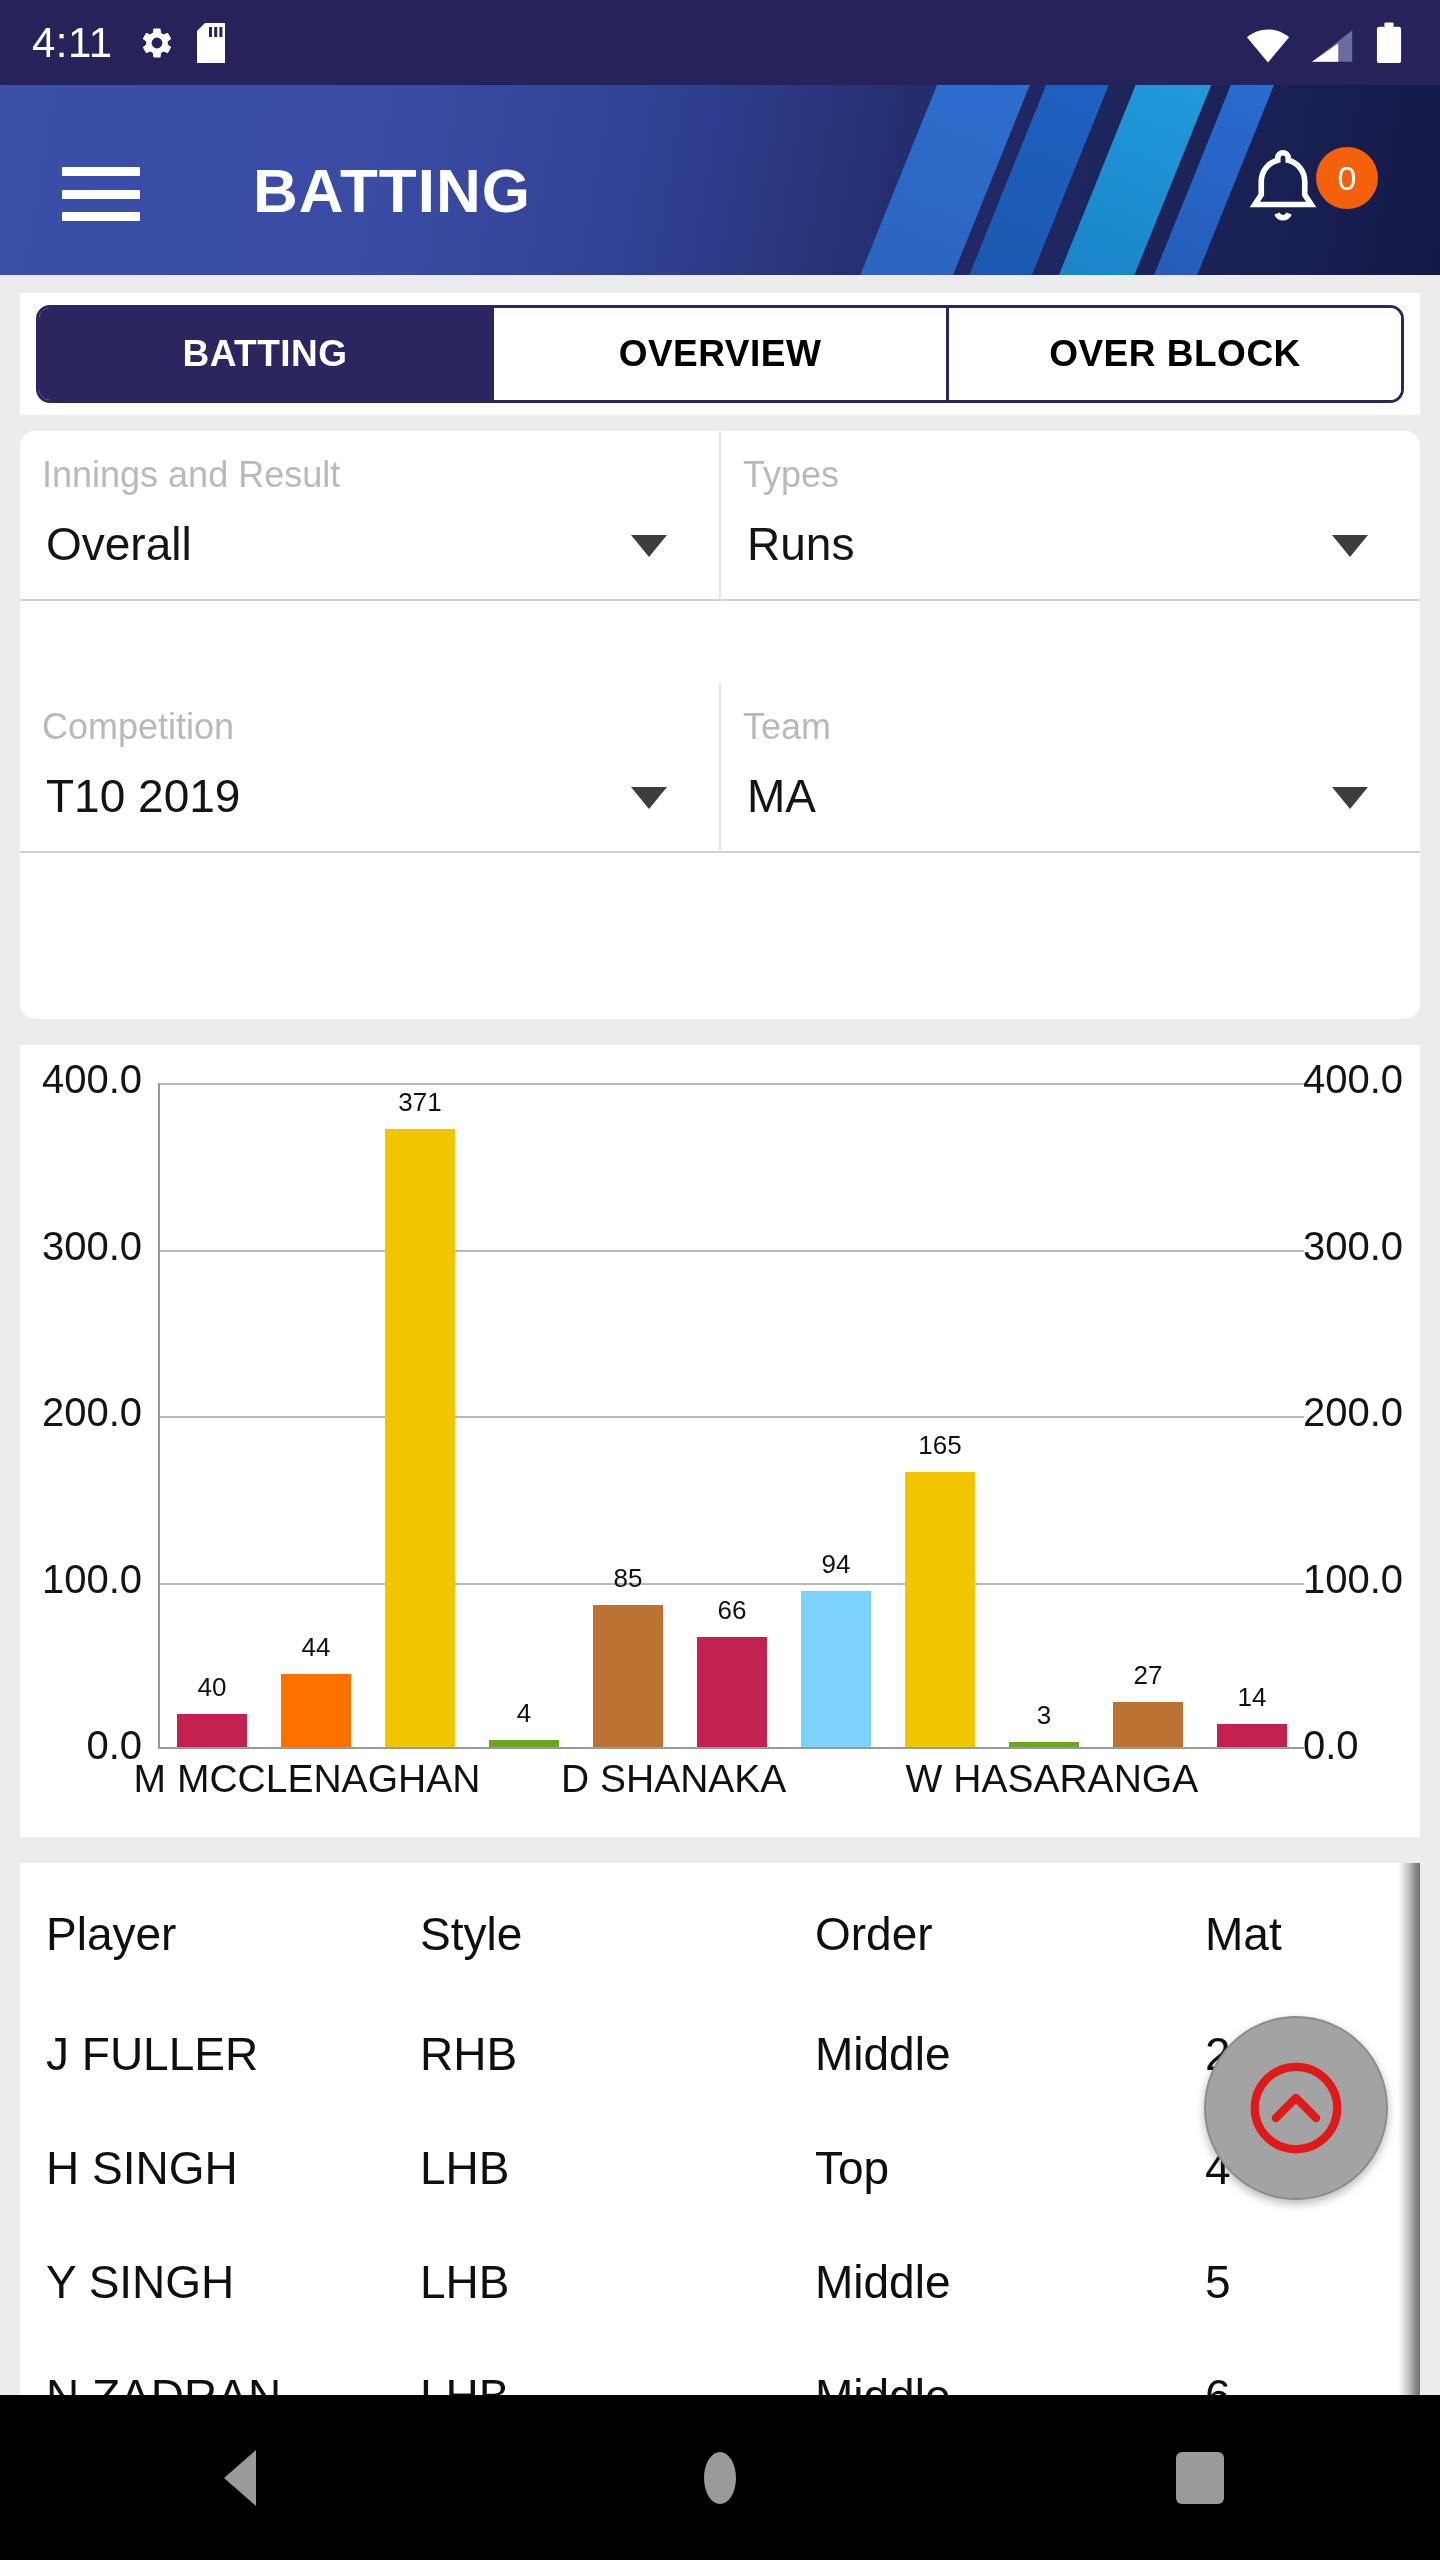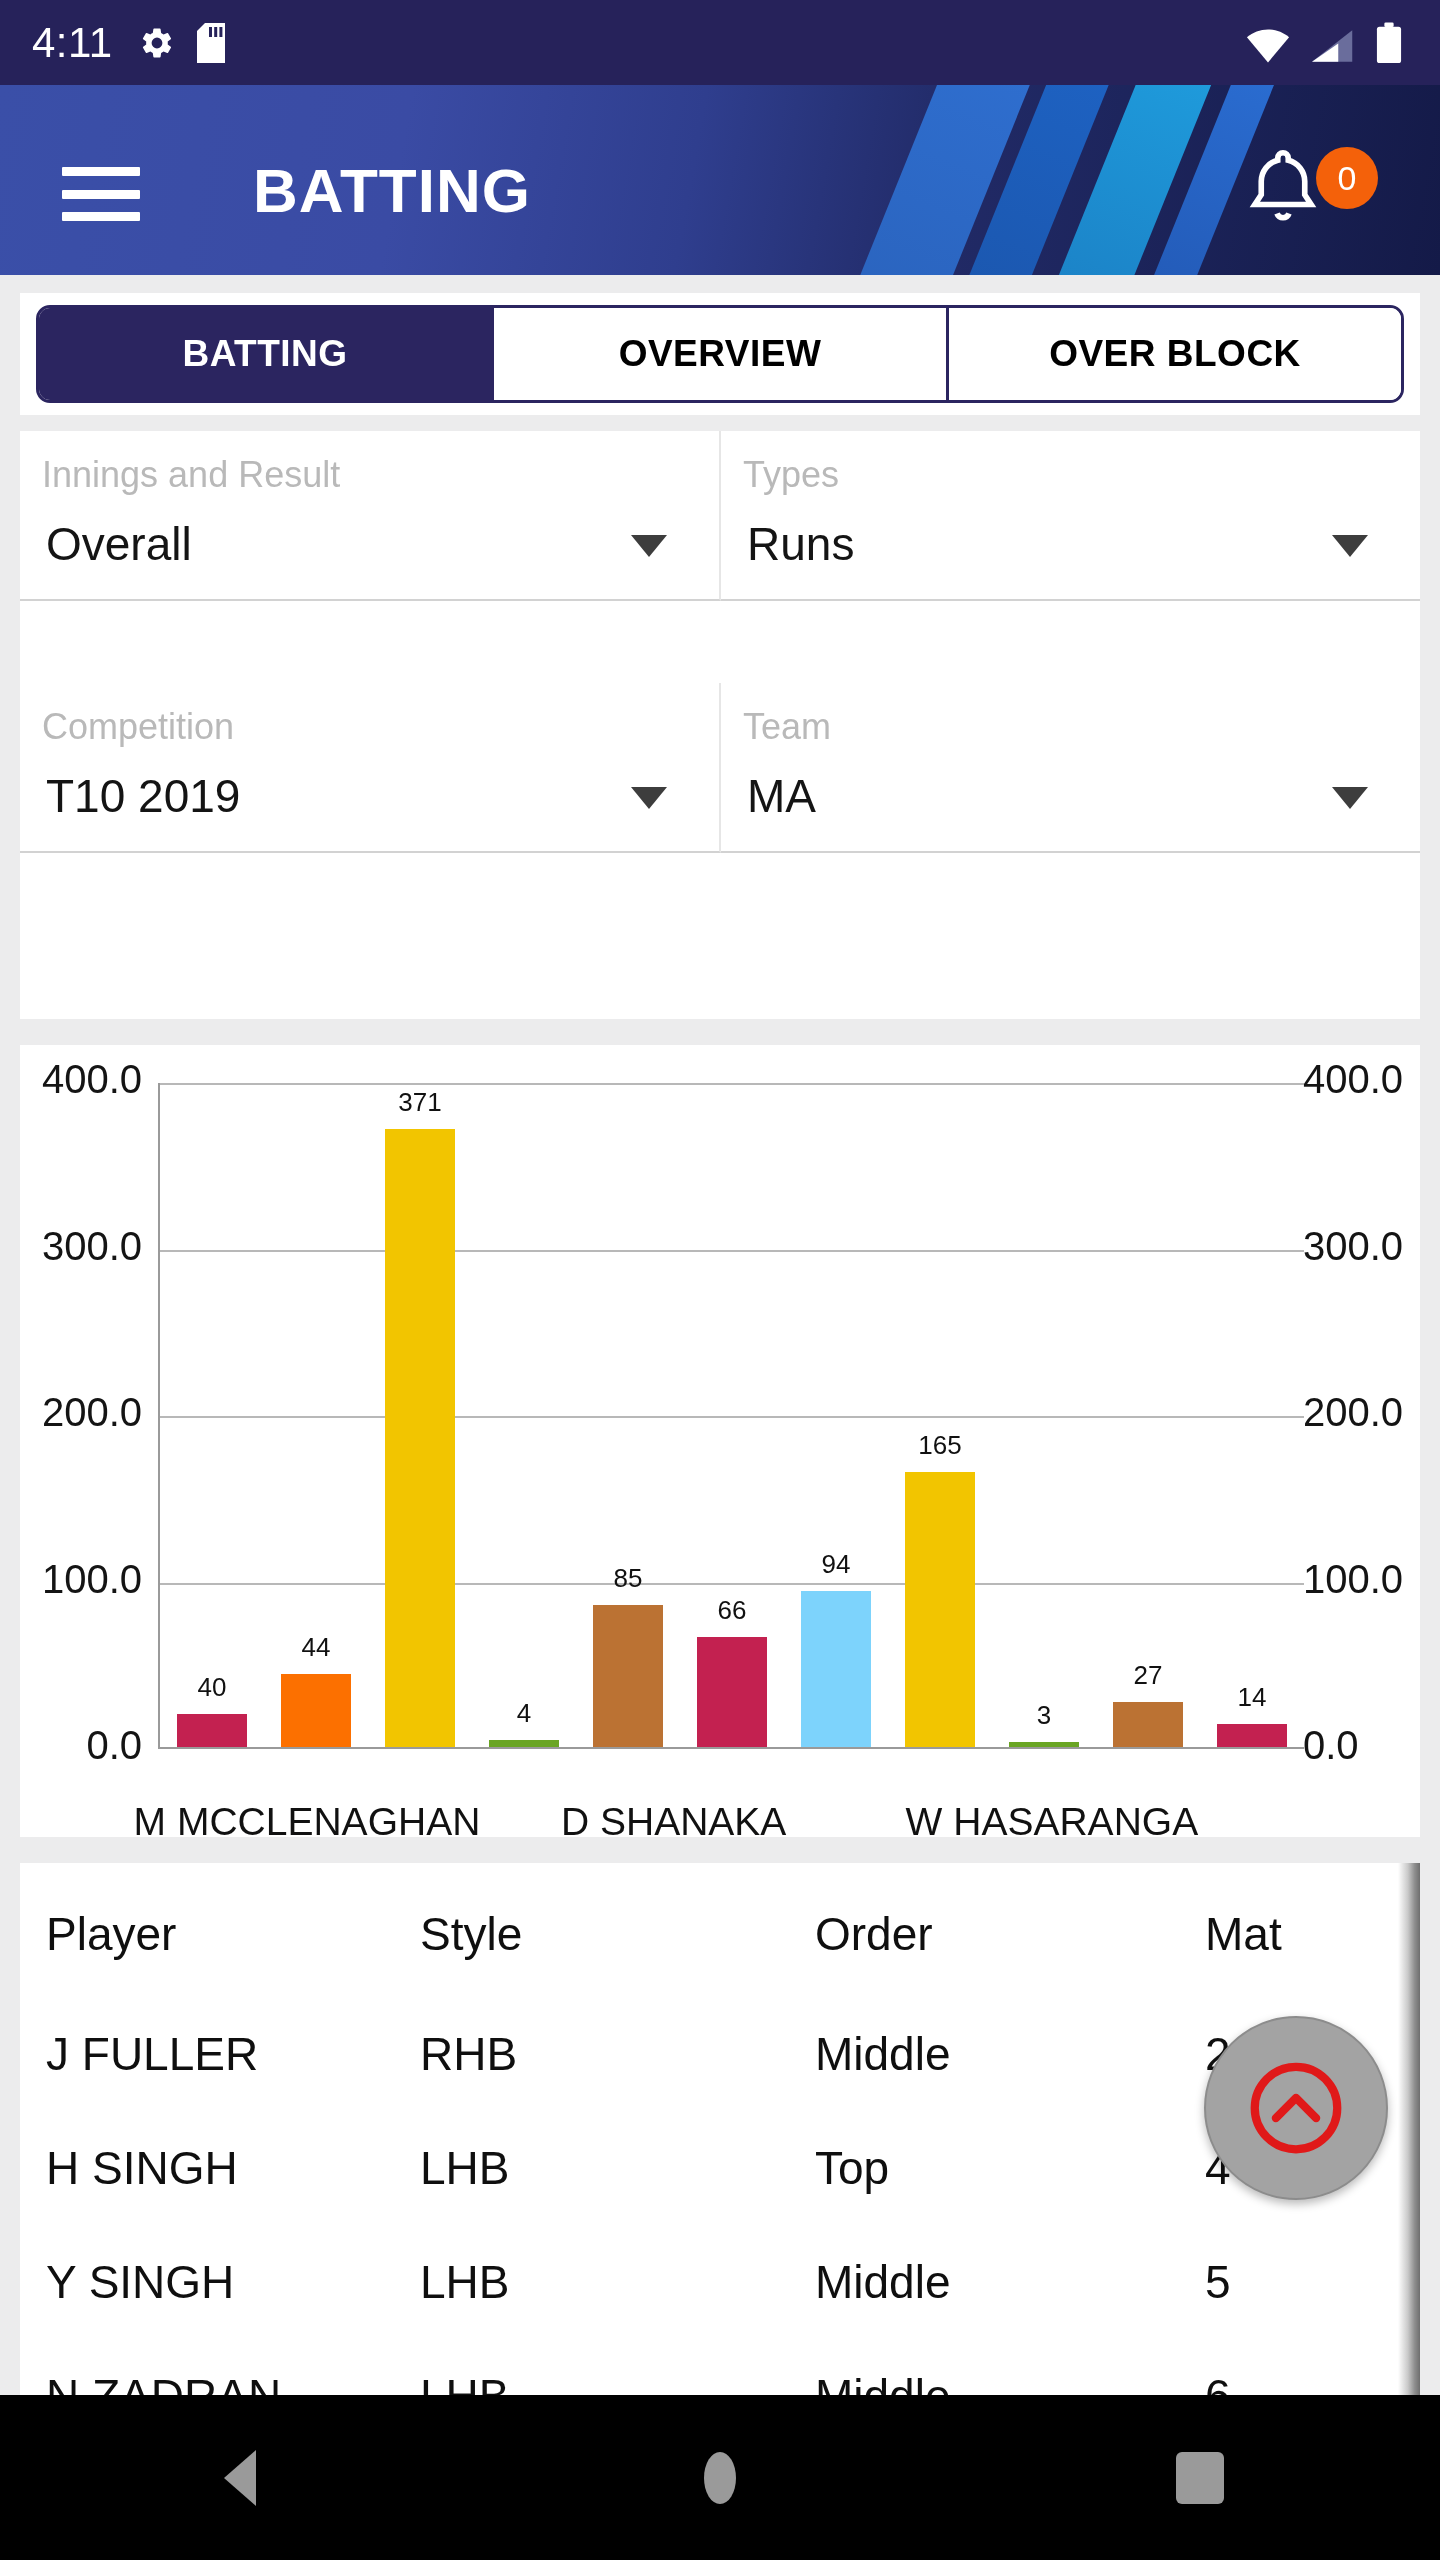--- a/index.html
+++ b/index.html
@@ -48,21 +48,21 @@
   .content { position:absolute; top:275px; left:0; width:1440px; height:2120px; background:#ececed; }
 
   
   .tabs-card { position:absolute; top:18px; left:20px; width:1400px; height:122px; background:#fff; padding:12px 8px; }
   .tabs { display:flex; height:98px; border:3px solid #2b2560; border-radius:14px; overflow:hidden; margin:0 8px; }
   .tab { flex:1; display:flex; align-items:center; justify-content:center; font-size:37px; font-weight:bold; letter-spacing:0.5px; background:#fff; color:#000; border-right:3px solid #2b2560; }
   .tab:last-child { border-right:none; }
   .tab.active { background:#2b2560; color:#fff; }
 
   
-  .filters-card { position:absolute; top:156px; left:20px; width:1400px; height:588px; background:#fff; }
+  .filters-card { position:absolute; top:156px; left:20px; width:1400px; height:588px; background:#fff;border-radius:15px; }
   .filter-row { display:flex; height:170px; }
   .filter {
     flex:1; position:relative; padding:24px 22px 0 22px;
     border-bottom:2px solid #d2d2d2;
   }
   .filter.left { border-right:2px solid #e6e6e6; }
   .f-label { font-size:36px; color:#b9b9b9; line-height:1.1; }
   .f-value { position:absolute; left:26px; top:86px; font-size:46px; color:#141414; }
   .f-caret { position:absolute; right:52px; top:104px; width:0; height:0; border-left:18px solid transparent; border-right:18px solid transparent; border-top:22px solid #3d3d3d; }
   .filter-gap { height:82px; }
@@ -75,21 +75,21 @@
   .ylab-right { left:1283px; text-align:left; width:200px; }
   .plot {
     position:absolute; left:138px; top:38px; width:1146px; height:666px;
     border-left:2px solid #9a9a9a; border-bottom:2px solid #9a9a9a;
   }
   .gridline { position:absolute; left:0; width:100%; height:0; border-top:2px solid #b8b8b8; }
   .bars { position:absolute; left:0; bottom:0; width:100%; height:100%; display:flex; align-items:flex-end; }
   .barslot { flex:1; display:flex; justify-content:center; align-items:flex-end; position:relative; }
   .bar { width:68%; position:relative; }
   .bar-val { position:absolute; left:50%; transform:translateX(-50%); top:-42px; font-size:26px; color:#111; white-space:nowrap; }
-  .xaxis { position:absolute; left:138px; top:712px; width:1146px; height:60px;margin-top:43px; }
+  .xaxis { position:absolute; left:138px; top:712px; width:1146px; height:60px; }
   .xtick { position:absolute; font-size:39px; color:#111; white-space:nowrap; transform:translateX(-50%); }
 
   
   .table-card { position:absolute; top:1588px; left:20px; width:1400px; height:810px; background:#fff; overflow:hidden; }
   .tbl { width:100%; border-collapse:collapse; }
   .tbl td, .tbl th { text-align:left; vertical-align:middle; font-weight:normal; }
   .tbl th { font-size:46px; color:#0f0f0f; padding:44px 0 36px 0; }
   .tbl td { font-size:46px; color:#0f0f0f; padding:30px 0; }
   .col-player { width:400px; padding-left:26px !important; }
   .col-style  { width:395px; }

